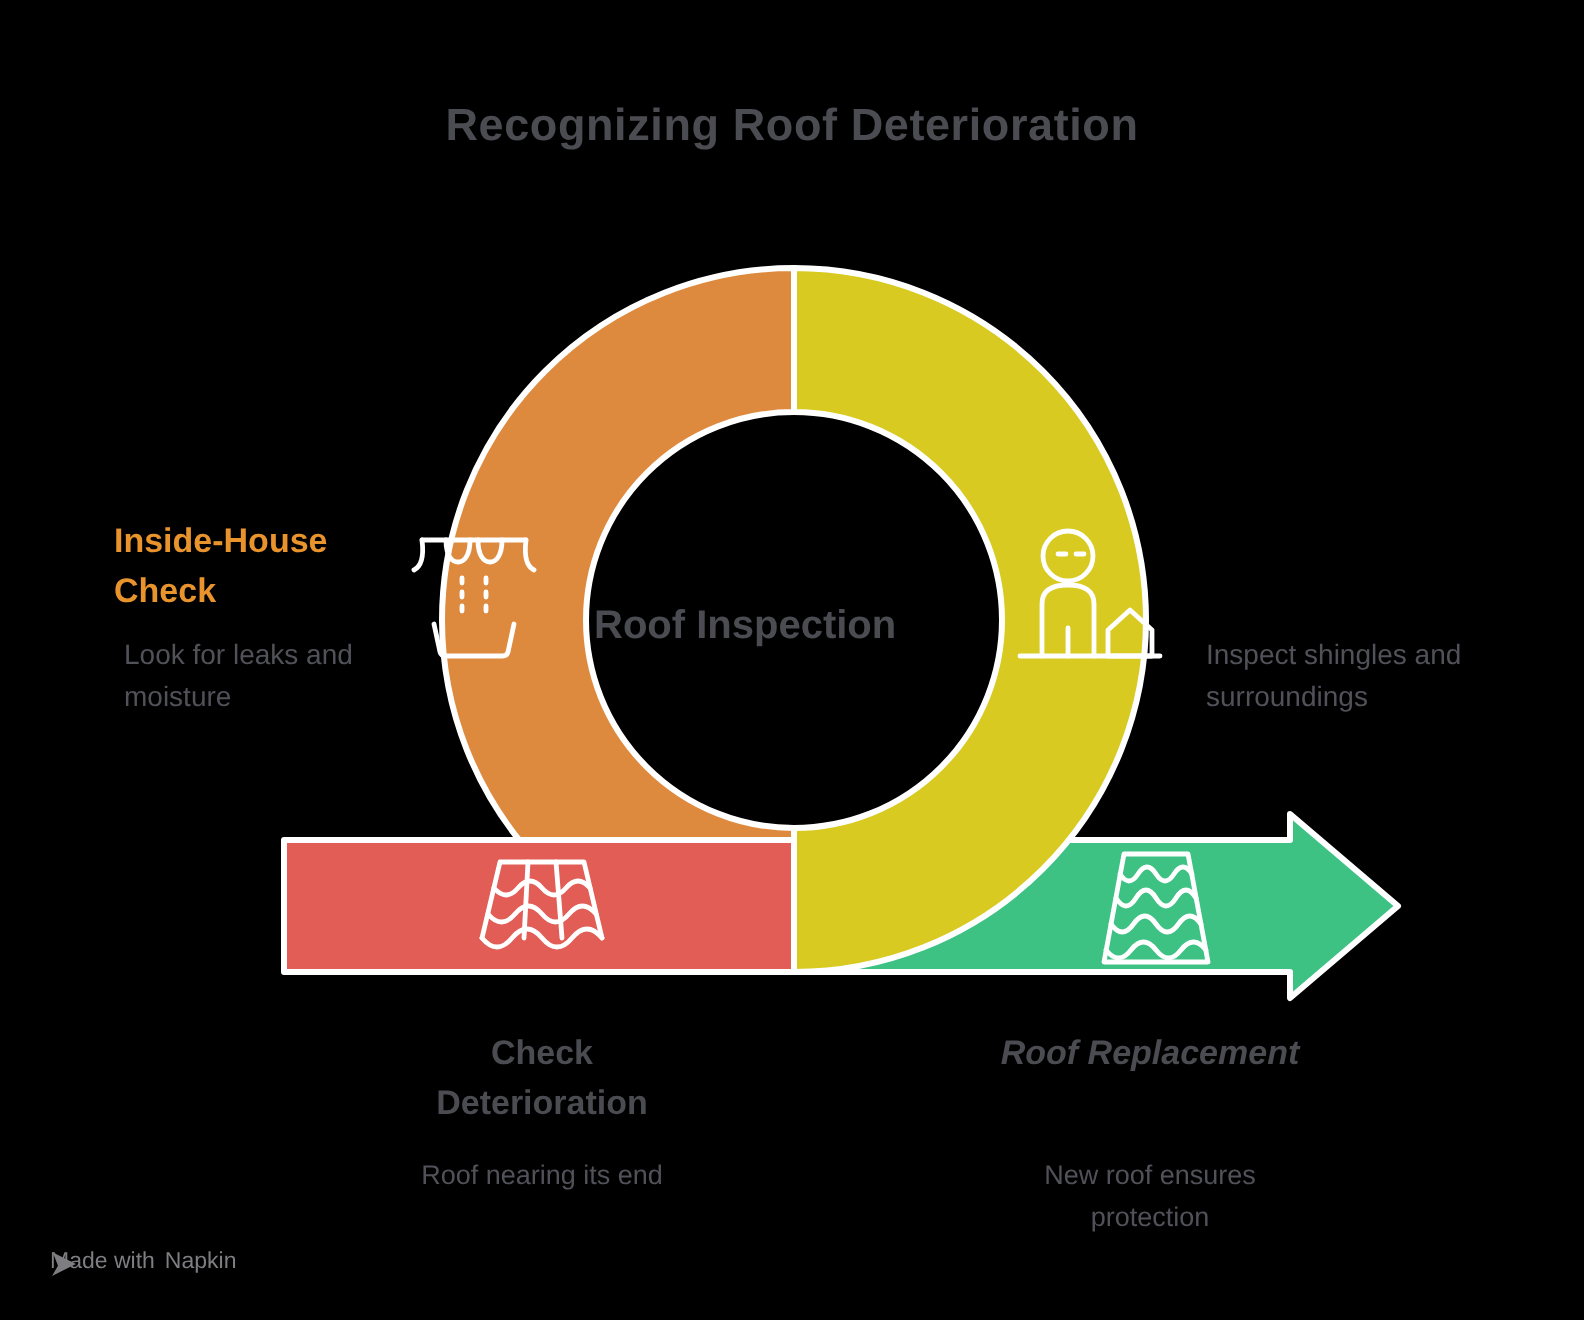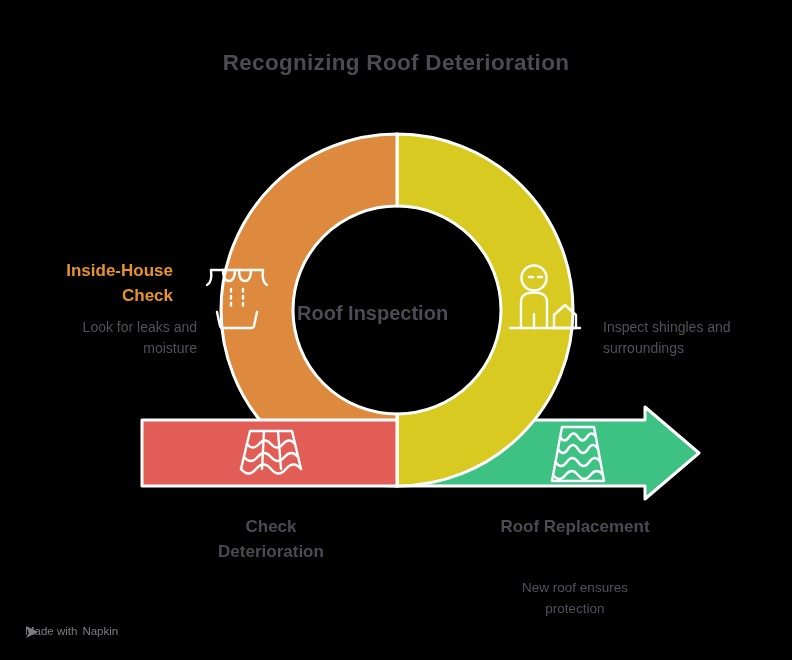--- a/index.html
+++ b/index.html
@@ -16,29 +16,29 @@
     left:0;top:50px;width:792px;text-align:center;
     font-size:22.5px;font-weight:700;color:var(--heading-text);
     letter-spacing:.3px;
   }
   .center-label{
     left:297px;top:302px;width:200px;
     font-size:20px;font-weight:700;color:var(--heading-text);
   }
   .side-label{font-size:17px;font-weight:700;line-height:25px;}
   .side-sub{font-size:14px;font-weight:400;line-height:21px;color:var(--body-text);}
-  .left-label{right:619px;top:258px;width:140px;text-align:right;color:var(--orange-text);}
-  .left-sub{right:595px;top:317px;width:135px;text-align:right;}
+  .left-label{right:595px;top:258px;width:140px;text-align:left;color:var(--orange-text);}
+  .left-sub{right:595px;top:317px;width:135px;}
   .right-label{left:603px;top:258px;width:145px;text-align:left;color:var(--yellow-text);}
   .right-sub{left:603px;top:317px;width:150px;text-align:left;}
   .bottom-label{font-size:17px;font-weight:700;line-height:25px;color:var(--heading-text);text-align:center;}
   .bottom-sub{font-size:13.5px;line-height:21px;color:var(--body-text);text-align:center;}
   .bl-label{left:196px;top:514px;width:150px;}
   .bl-sub{left:171px;top:577px;width:200px;}
-  .br-label{left:500px;top:514px;width:150px;}
+  .br-label{left:500px;top:514px;width:150px;font-style:italic;}
   .br-sub{left:505px;top:577px;width:140px;}
   .watermark{
     left:25px;top:625px;display:flex;align-items:center;gap:5px;
     font-size:11.5px;color:var(--watermark-text);
   }
   .ring-seg{stroke:#fff;stroke-width:3;stroke-linejoin:round;}
   .band{stroke:#fff;stroke-width:3;stroke-linejoin:round;}
   .lineicon{fill:none;stroke:#fff;stroke-width:2.4;stroke-linecap:round;stroke-linejoin:round;}
 </style>
 </head>
@@ -97,20 +97,21 @@
   <div class="txt title">Recognizing Roof Deterioration</div>
 
   <div class="txt center-label">Roof Inspection</div>
 
   <div class="txt side-label left-label">Inside-House Check</div>
   <div class="txt side-sub left-sub">Look for leaks and moisture</div>
 
   <div class="txt side-sub right-sub">Inspect shingles and surroundings</div>
 
   <div class="txt bottom-label bl-label">Check Deterioration</div>
+  <div class="txt bottom-sub bl-sub">Roof nearing its end</div>
 
   <div class="txt bottom-label br-label">Roof Replacement</div>
   <div class="txt bottom-sub br-sub">New roof ensures protection</div>
 
   <div class="txt watermark">
     <span>Made with</span>
     <svg width="14" height="14" viewBox="0 0 14 14">
       <path d="M1,13 L13,7 L1,1 L4.5,7 Z" style="fill:var(--watermark-text)"></path>
     </svg>
     <span>Napkin</span>

